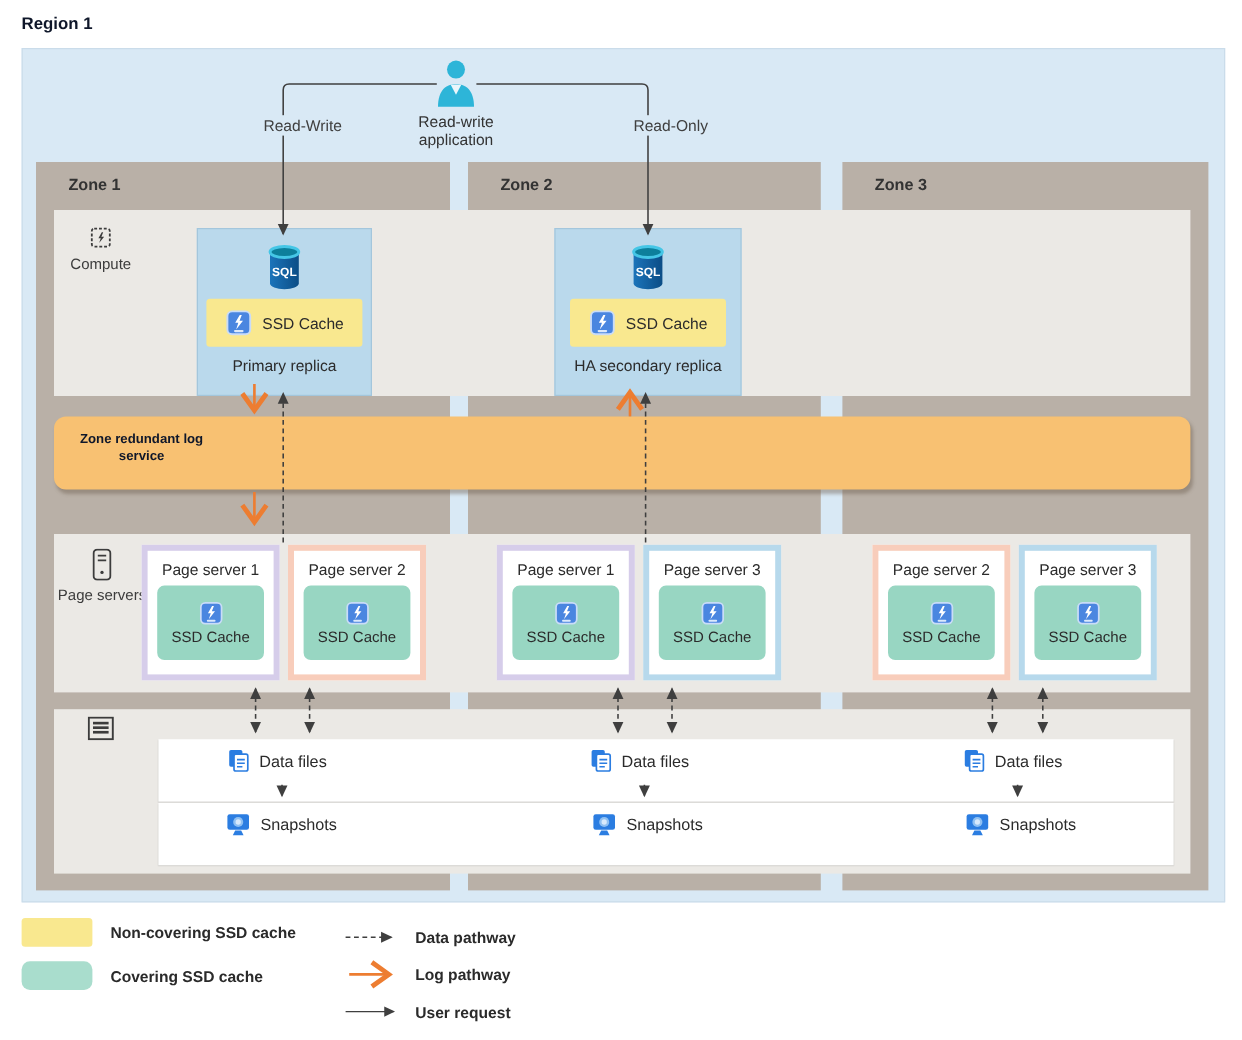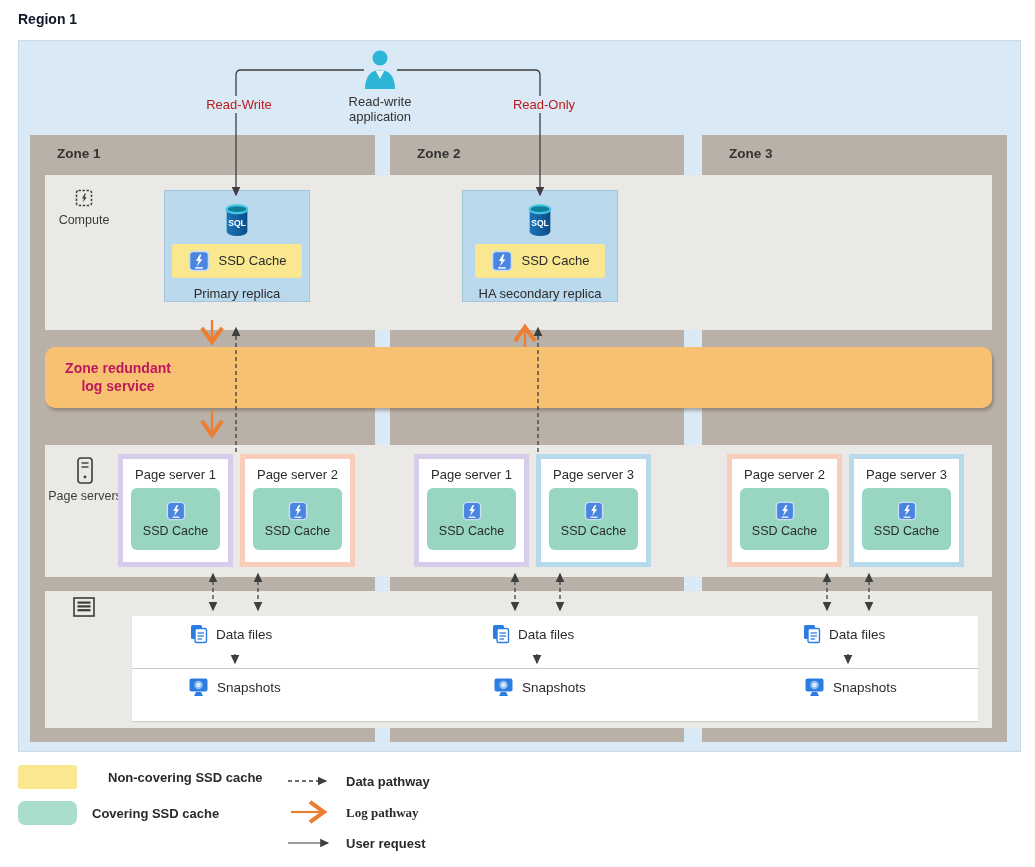--- a/index.html
+++ b/index.html
@@ -6,38 +6,38 @@
   body{width:1035px;height:867px;position:relative;overflow:hidden;
        font-family:"Liberation Sans","DejaVu Sans",sans-serif;color:#2b2b2b;}
   .abs{position:absolute;}
   .region-title{left:18px;top:11px;font-size:14px;font-weight:bold;color:#0f172a;}
   .region{left:18px;top:40px;width:1003px;height:712px;background:#d9e9f5;border:1px solid #cadcea;box-sizing:border-box;}
   .zone{top:135px;height:607px;background:#b9b0a7;}
   .zone-label{padding:11px 0 0 27px;font-size:13.5px;font-weight:bold;color:#333;}
   .band{left:45px;width:947px;background:#ebe9e5;}
   .band-compute{top:175px;height:155px;}
   .band-log{top:347px;height:61px;background:#f8c172;border-radius:10px;box-shadow:2px 3px 3px rgba(110,95,80,.45);}
-  .log-label{left:57px;top:359px;width:122px;text-align:center;font-size:14px;font-weight:bold;color:#be185d;line-height:1.3;}
+  .log-label{left:57px;top:359px;width:122px;text-align:center;font-size:11px;font-weight:bold;color:#0f172a;line-height:1.3;}
   .band-ps{top:445px;height:132px;}
   .band-storage{top:591px;height:137px;}
   .side-label{text-align:center;font-weight:normal;font-size:12.5px;color:#3c3c3c;line-height:1.25;}
-  .replica{top:190px;height:112px;background:#bad9ec;border:1px solid #a3c6dc;box-sizing:border-box;
+  .replica{top:190px;height:140px;background:#bad9ec;border:1px solid #a3c6dc;box-sizing:border-box;
            display:flex;flex-direction:column;align-items:center;}
   .cache-yellow{width:130px;height:40px;background:#f9e88f;border-radius:3px;margin-top:5px;
                 display:flex;align-items:center;justify-content:center;gap:9px;font-size:13px;}
   .replica-title{margin-top:8px;font-size:13px;}
   .ps-box{top:454px;width:115px;height:113px;background:#fff;border:5px solid;box-sizing:border-box;
           display:flex;flex-direction:column;align-items:center;}
   .ps-lavender{border-color:#d6cdea;} .ps-salmon{border-color:#f8cdbb;} .ps-blue{border-color:#b7d9ec;}
   .ps-title{margin-top:8px;font-size:13px;}
   .cache-teal{margin-top:6px;width:89px;height:62px;background:#98d6c2;border-radius:6px;
               display:flex;flex-direction:column;align-items:center;justify-content:center;gap:3px;font-size:12.5px;}
   .storage-row{left:132px;width:846px;height:52px;background:#fff;box-shadow:0 1px 1px rgba(0,0,0,.12);}
   .row-item{display:flex;align-items:center;gap:8px;font-size:13.5px;height:36px;}
-  .blue-label{background:#d9e9f5;font-size:13px;color:#b91c1c;text-align:center;z-index:60;padding:1px 3px;}
+  .blue-label{background:#d9e9f5;font-size:13px;color:#404040;text-align:right;z-index:60;padding:1px 3px;}
   .app-label{left:320px;top:94px;width:120px;text-align:center;font-size:13px;color:#333;line-height:1.18;z-index:60;}
   svg.overlay{left:0;top:0;z-index:50;pointer-events:none;}
   .legend-label{font-weight:bold;font-size:13px;color:#2a2a2a;}
   .swatch{left:18px;width:59px;height:24px;}
 </style>
 </head>
 <body>
 
 <div class="abs region-title">Region 1</div>
 <div class="abs region"></div>
@@ -260,25 +260,25 @@
         <rect x="1.5" y="1.5" width="18" height="13" rx="2" fill="#2b7de1"></rect>
         <circle cx="10.5" cy="8" r="4.2" fill="#8fc0f2"></circle>
         <circle cx="10.5" cy="8" r="2.2" fill="#d8eafc"></circle>
         <path d="M8,15 h5 l2,4 h-9 Z" fill="#2b7de1"></path>
       </svg>
     <span>Snapshots</span>
   </div>
 </div>
 
 <div class="abs swatch" style="top:765px;background:#f9e88f;border-radius:3px;"></div>
-<div class="abs legend-label" style="left:108px;top:770px;">Non-covering SSD cache</div>
+<div class="abs legend-label" style="left:92px;top:770px;">Non-covering SSD cache</div>
 <div class="abs swatch" style="top:801px;background:#a9ddcd;border-radius:7px;"></div>
 <div class="abs legend-label" style="left:92px;top:806px;">Covering SSD cache</div>
 <div class="abs legend-label" style="left:346px;top:774px;">Data pathway</div>
-<div class="abs legend-label" style="left:346px;top:805px;font-family:Liberation Serif, serif;">Log pathway</div>
+<div class="abs legend-label" style="left:346px;top:805px;">Log pathway</div>
 <div class="abs legend-label" style="left:346px;top:836px;">User request</div>
 
 <svg class="abs overlay" width="1035" height="867" viewBox="0 0 1035 867">
   <defs>
     <marker id="arrDark" viewBox="0 0 8 8" markerWidth="8" markerHeight="8" refX="6.5" refY="4" orient="auto-start-reverse">
       <path d="M0,0.5 L7.5,4 L0,7.5 Z" fill="#3f3f3f"></path>
     </marker>
     <marker id="arrOrange" viewBox="0 0 12 12" markerWidth="11" markerHeight="11" refX="7.5" refY="6" orient="auto">
       <path d="M1,1 L8,6 L1,11" fill="none" stroke="#ed7d31" stroke-width="2"></path>
     </marker>

